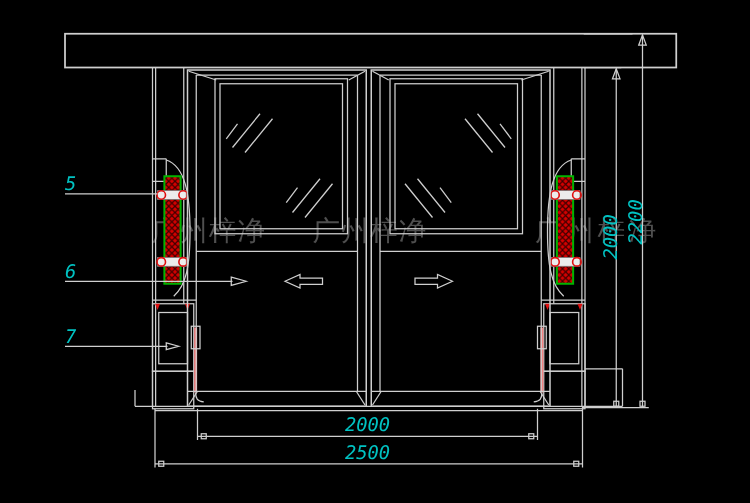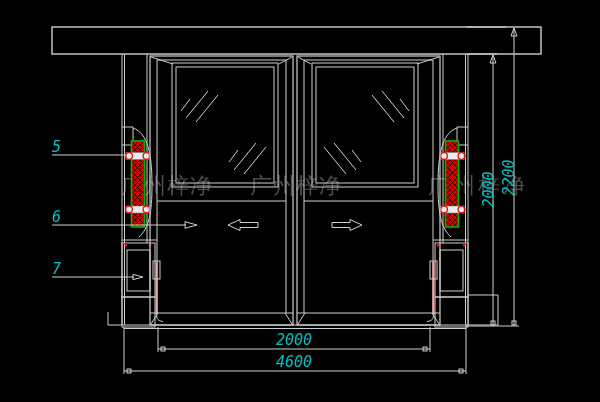--- a/index.html
+++ b/index.html
@@ -199,21 +199,21 @@
     <g>
       <line class="cy" x1="52" y1="155" x2="126" y2="155"></line>
       <line class="cy" x1="52" y1="225" x2="186" y2="225"></line>
       <path class="cyf" d="M197,225 L185,221.7 L185,228.3 Z"></path>
       <line class="cy" x1="52" y1="277" x2="134" y2="277"></line>
       <path class="cyf" d="M143,277 L133,274.3 L133,279.7 Z"></path>
     </g>
   </svg>
 
   <div class="dim" style="left:270px; top:333px; width:48px">2000</div>
-  <div class="dim" style="left:270px; top:355px; width:48px">4600</div>
+  <div class="dim" style="left:270px; top:355px; width:48px">2500</div>
   <div class="dim rot" style="left:465px; top:182px; width:48px">2000</div>
   <div class="dim rot" style="left:485px; top:170px; width:48px">2200</div>
 
   <div class="callout" style="left:52px; top:140px">5</div>
   <div class="callout" style="left:52px; top:210px">6</div>
   <div class="callout" style="left:52px; top:262px">7</div>
 
 </div>
 
 </body></html>

